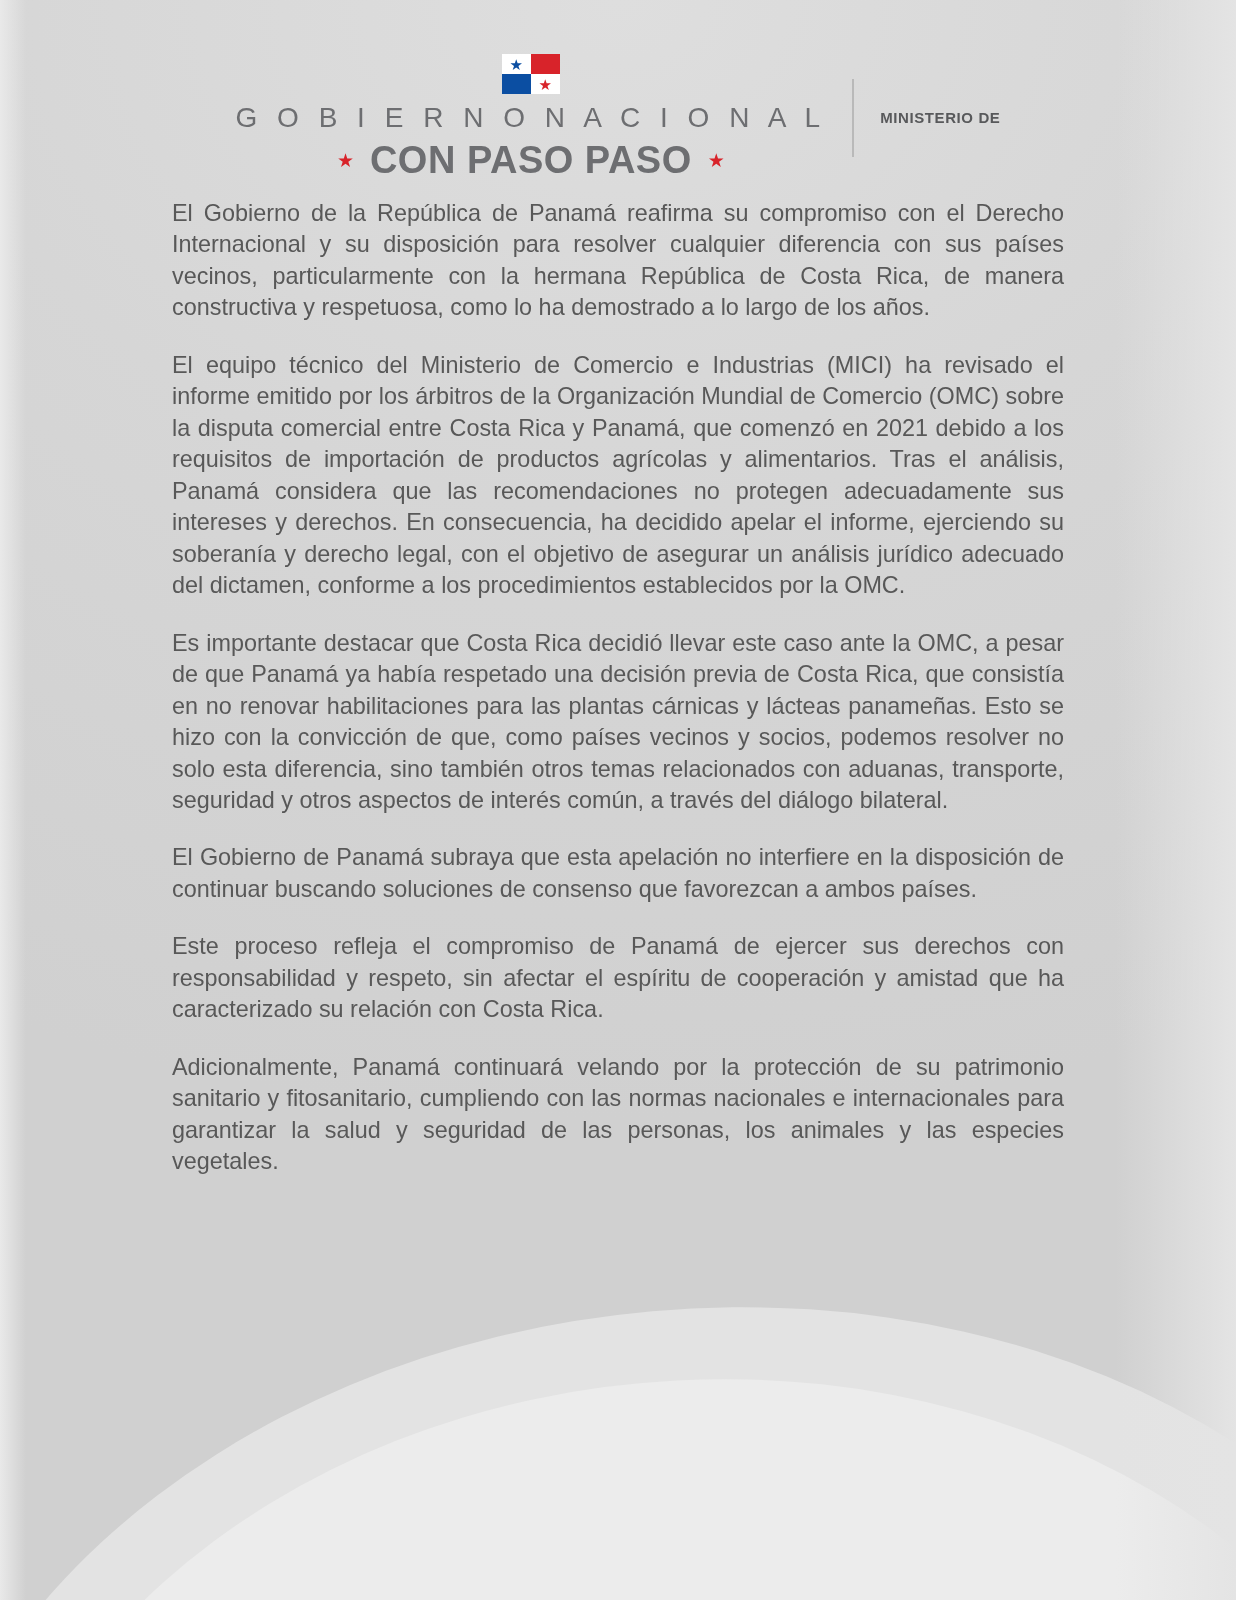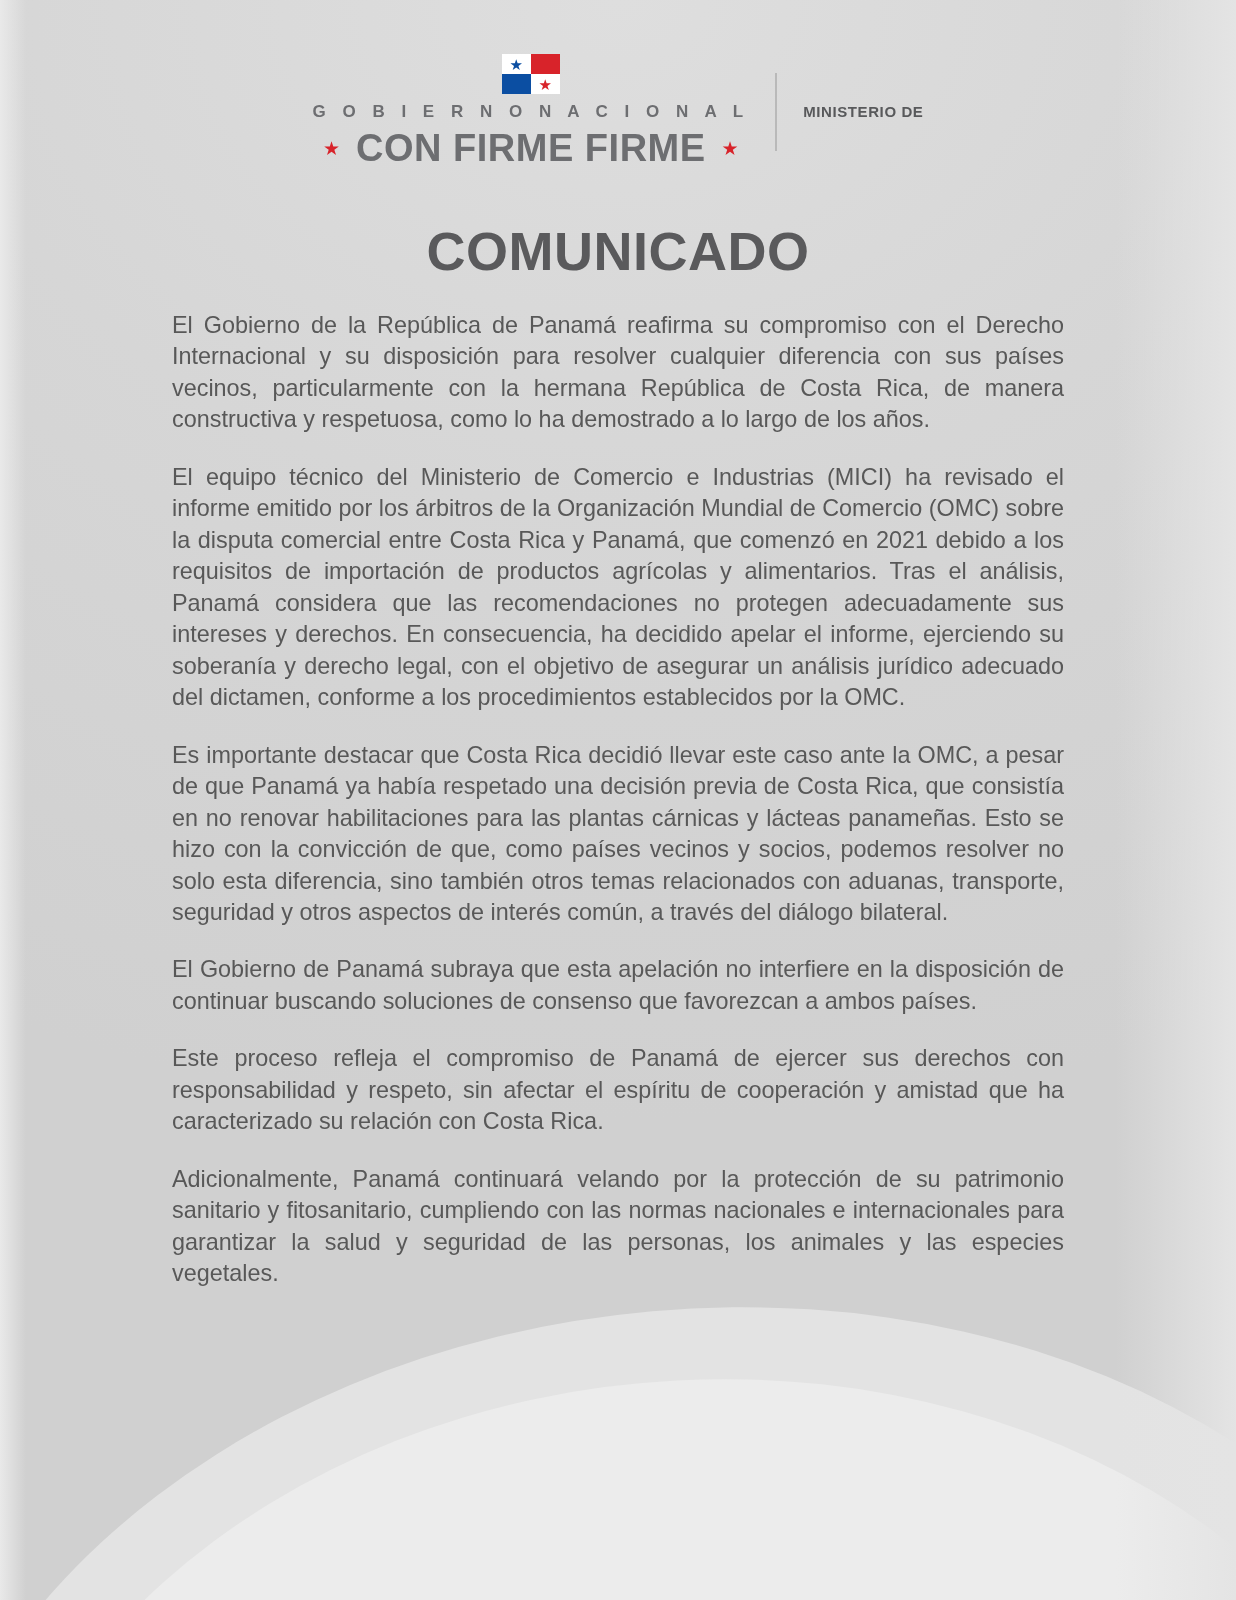--- a/index.html
+++ b/index.html
@@ -104,24 +104,24 @@
     left: 50%;
     top: 50%;
     transform: translate(-50%, -50%);
     font-size: 15px;
     line-height: 1;
   }
   .flag .q1 .star { color: #0b4ea2; }
   .flag .q4 .star { color: #d8232a; }
 
   .gob-line {
-    font-size: 17px;
+    font-size: 28px;
     letter-spacing: 6.0px;
     color: #6d6e71;
-    font-weight: 700;
+    font-weight: 400;
     white-space: nowrap;
   }
   .paso-line {
     display: flex;
     align-items: center;
     gap: 16px;
     margin-top: 5px;
   }
   .paso-line .star-red {
     color: #d8232a;
@@ -198,34 +198,33 @@
           </div>
         <div class="q2"></div>
         <div class="q3"></div>
         <div class="q4">
             <span class="star">★</span>
           </div>
       </div>
       <div class="gob-line">G O B I E R N O   N A C I O N A L</div>
       <div class="paso-line">
         <span class="star-red">★</span>
-        <span class="paso-text">CON FIRME FIRME</span>
+        <span class="paso-text">CON PASO PASO</span>
         <span class="star-red">★</span>
       </div>
     </div>
 
     <div class="divider"></div>
 
     <div class="ministry">
       <div>MINISTERIO DE</div>
     </div>
 
   </div>
 
-  <h1 class="doc-title">COMUNICADO</h1>
 
   <div class="body-text">
     <p>El Gobierno de la República de Panamá reafirma su compromiso con el Derecho Internacional y su disposición para resolver cualquier diferencia con sus países vecinos, particularmente con la hermana República de Costa Rica, de manera constructiva y respetuosa, como lo ha demostrado a lo largo de los años.</p>
     <p>El equipo técnico del Ministerio de Comercio e Industrias (MICI) ha revisado el informe emitido por los árbitros de la Organización Mundial de Comercio (OMC) sobre la disputa comercial entre Costa Rica y Panamá, que comenzó en 2021 debido a los requisitos de importación de productos agrícolas y alimentarios. Tras el análisis, Panamá considera que las recomendaciones no protegen adecuadamente sus intereses y derechos. En consecuencia, ha decidido apelar el informe, ejerciendo su soberanía y derecho legal, con el objetivo de asegurar un análisis jurídico adecuado del dictamen, conforme a los procedimientos establecidos por la OMC.</p>
     <p>Es importante destacar que Costa Rica decidió llevar este caso ante la OMC, a pesar de que Panamá ya había respetado una decisión previa de Costa Rica, que consistía en no renovar habilitaciones para las plantas cárnicas y lácteas panameñas. Esto se hizo con la convicción de que, como países vecinos y socios, podemos resolver no solo esta diferencia, sino también otros temas relacionados con aduanas, transporte, seguridad y otros aspectos de interés común, a través del diálogo bilateral.</p>
     <p>El Gobierno de Panamá subraya que esta apelación no interfiere en la disposición de continuar buscando soluciones de consenso que favorezcan a ambos países.</p>
     <p>Este proceso refleja el compromiso de Panamá de ejercer sus derechos con responsabilidad y respeto, sin afectar el espíritu de cooperación y amistad que ha caracterizado su relación con Costa Rica.</p>
     <p>Adicionalmente, Panamá continuará velando por la protección de su patrimonio sanitario y fitosanitario, cumpliendo con las normas nacionales e internacionales para garantizar la salud y seguridad de las personas, los animales y las especies vegetales.</p>
   </div>
 

